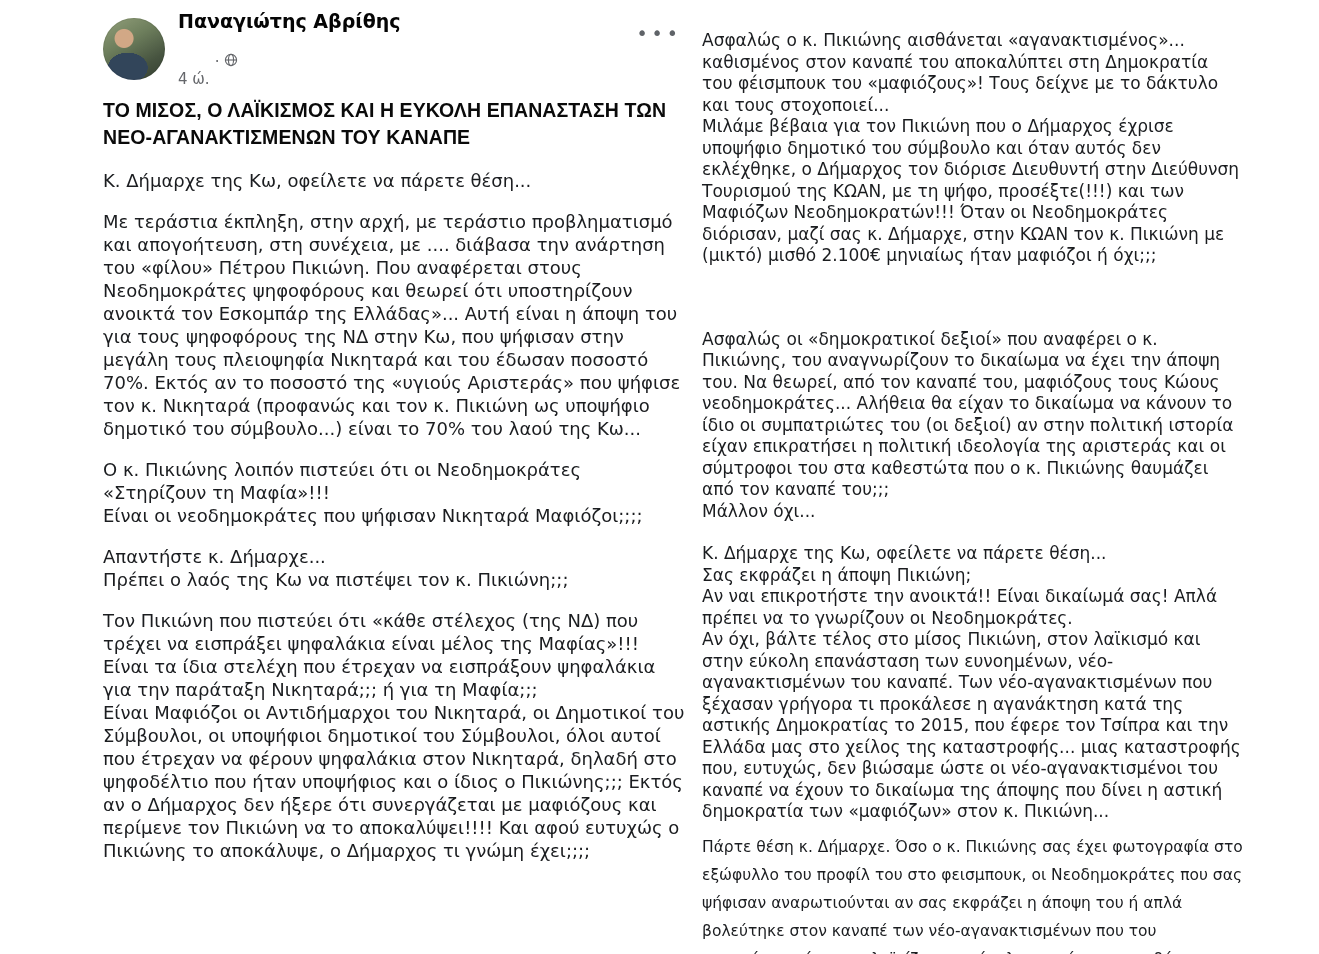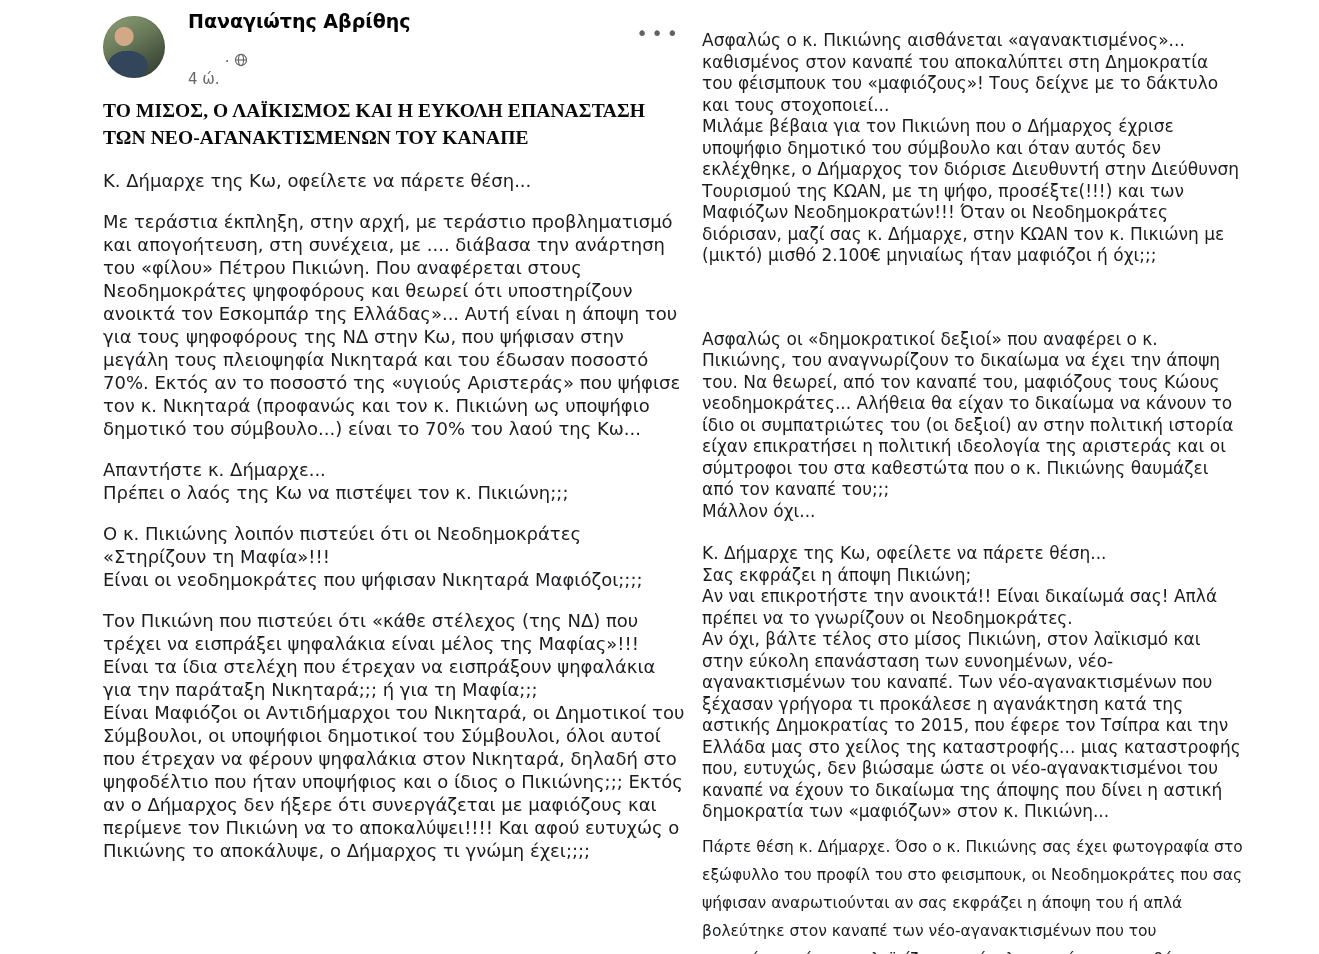--- a/index.html
+++ b/index.html
@@ -9,21 +9,21 @@
     background:#ffffff;
     overflow:hidden;
     font-family:"DejaVu Sans","Liberation Sans",sans-serif;
     color:#1c1e21;
   }
   .col{position:absolute;top:0;}
   .col-left{left:103px;top:16px;width:585px;}
   .col-right{left:702px;top:30px;width:542px;}
 
   
-  .post-header{position:relative;display:flex;gap:23px;height:66px;}
+  .post-header{position:relative;display:flex;align-items:center;gap:13px;height:66px;}
   .avatar{
     width:62px;height:62px;border-radius:50%;flex:0 0 62px;
     border:none;padding:0;cursor:pointer;
     background:
       radial-gradient(circle at 34% 33%, #d2a886 0 9px, rgba(0,0,0,0) 10px),
       radial-gradient(ellipse 20px 15px at 40% 80%, #32455a 0 99%, rgba(0,0,0,0) 100%),
       linear-gradient(150deg,#93a07b 0%,#6d7e5c 38%,#475440 72%,#333d30 100%);
     box-shadow:inset 0 0 0 1px rgba(0,0,0,.08);
   }
   .author-block{display:flex;flex-direction:column;justify-content:center;gap:3px;}
@@ -34,21 +34,21 @@
   .more{
     position:absolute;right:2px;top:6px;
     background:none;border:none;padding:2px 4px;cursor:pointer;
     color:#5f6368;font-size:19px;letter-spacing:4px;line-height:1;
     font-family:"DejaVu Sans","Liberation Sans",sans-serif;
   }
 
   
   .title{
     margin:15px 0 0 0;
-    font-family:Liberation Serif, serif;
+    font-family:Liberation Sans, sans-serif;
     font-size:19.5px;line-height:27px;font-weight:700;color:#0a0a0a;
     letter-spacing:.1px;
   }
   .para{
     white-space:pre-line;
     margin:18px 0 0 0;
     font-size:18px;line-height:23px;color:#1b1d20;
   }
   .col-right .para{font-size:17px;line-height:21.5px;margin:0;}
   .col-right .gap-large{margin-top:62px;}
@@ -84,24 +84,24 @@
 
       <button class="more" aria-label="more options">
         <span>•••</span>
       </button>
     </header>
 
     <h1 class="title">ΤΟ ΜΙΣΟΣ, Ο ΛΑΪΚΙΣΜΟΣ ΚΑΙ Η ΕΥΚΟΛΗ ΕΠΑΝΑΣΤΑΣΗ ΤΩΝ ΝΕΟ-ΑΓΑΝΑΚΤΙΣΜΕΝΩΝ ΤΟΥ ΚΑΝΑΠΕ</h1>
 
     <p class="para">Κ. Δήμαρχε της Κω, οφείλετε να πάρετε θέση...</p>
     <p class="para">Με τεράστια έκπληξη, στην αρχή, με τεράστιο προβληματισμό και απογοήτευση, στη συνέχεια, με .... διάβασα την ανάρτηση του «φίλου» Πέτρου Πικιώνη. Που αναφέρεται στους Νεοδημοκράτες ψηφοφόρους και θεωρεί ότι υποστηρίζουν ανοικτά τον Εσκομπάρ της Ελλάδας»... Αυτή είναι η άποψη του για τους ψηφοφόρους της ΝΔ στην Κω, που ψήφισαν στην μεγάλη τους πλειοψηφία Νικηταρά και του έδωσαν ποσοστό 70%. Εκτός αν το ποσοστό της «υγιούς Αριστεράς» που ψήφισε τον κ. Νικηταρά (προφανώς και τον κ. Πικιώνη ως υποψήφιο δημοτικό του σύμβουλο...) είναι το 70% του λαού της Κω...</p>
+    <p class="para">Ο κ. Πικιώνης λοιπόν πιστεύει ότι οι Νεοδημοκράτες «Στηρίζουν τη Μαφία»!!!
+Είναι οι νεοδημοκράτες που ψήφισαν Νικηταρά Μαφιόζοι;;;;</p>
     <p class="para">Απαντήστε κ. Δήμαρχε...
 Πρέπει ο λαός της Κω να πιστέψει τον κ. Πικιώνη;;;</p>
-    <p class="para">Ο κ. Πικιώνης λοιπόν πιστεύει ότι οι Νεοδημοκράτες «Στηρίζουν τη Μαφία»!!!
-Είναι οι νεοδημοκράτες που ψήφισαν Νικηταρά Μαφιόζοι;;;;</p>
     <p class="para">Τον Πικιώνη που πιστεύει ότι «κάθε στέλεχος (της ΝΔ) που τρέχει να εισπράξει ψηφαλάκια είναι μέλος της Μαφίας»!!!
 Είναι τα ίδια στελέχη που έτρεχαν να εισπράξουν ψηφαλάκια για την παράταξη Νικηταρά;;; ή για τη Μαφία;;;
 Είναι Μαφιόζοι οι Αντιδήμαρχοι του Νικηταρά, οι Δημοτικοί του Σύμβουλοι, οι υποψήφιοι δημοτικοί του Σύμβουλοι, όλοι αυτοί που έτρεχαν να φέρουν ψηφαλάκια στον Νικηταρά, δηλαδή στο ψηφοδέλτιο που ήταν υποψήφιος και ο ίδιος ο Πικιώνης;;; Εκτός αν ο Δήμαρχος δεν ήξερε ότι συνεργάζεται με μαφιόζους και περίμενε τον Πικιώνη να το αποκαλύψει!!!! Και αφού ευτυχώς ο Πικιώνης το αποκάλυψε, ο Δήμαρχος τι γνώμη έχει;;;;</p>
   </section>
 
   <section class="col col-right">
     <p class="para">Ασφαλώς ο κ. Πικιώνης αισθάνεται «αγανακτισμένος»... καθισμένος στον καναπέ του αποκαλύπτει στη Δημοκρατία του φέισμπουκ του «μαφιόζους»! Τους δείχνε με το δάκτυλο και τους στοχοποιεί...
 Μιλάμε βέβαια για τον Πικιώνη που ο Δήμαρχος έχρισε υποψήφιο δημοτικό του σύμβουλο και όταν αυτός δεν εκλέχθηκε, ο Δήμαρχος τον διόρισε Διευθυντή στην Διεύθυνση Τουρισμού της ΚΩΑΝ, με τη ψήφο, προσέξτε(!!!) και των Μαφιόζων Νεοδημοκρατών!!!  Όταν οι Νεοδημοκράτες διόρισαν, μαζί σας κ. Δήμαρχε, στην ΚΩΑΝ τον κ. Πικιώνη με (μικτό) μισθό 2.100€ μηνιαίως ήταν μαφιόζοι ή όχι;;;</p>
     <p class="para gap-large">Ασφαλώς οι «δημοκρατικοί δεξιοί» που αναφέρει ο κ. Πικιώνης, του αναγνωρίζουν το δικαίωμα να έχει την άποψη του. Να θεωρεί, από τον καναπέ του, μαφιόζους τους Κώους νεοδημοκράτες... Αλήθεια θα είχαν το δικαίωμα να κάνουν το ίδιο οι συμπατριώτες του (οι δεξιοί) αν στην πολιτική ιστορία είχαν επικρατήσει η πολιτική ιδεολογία της αριστεράς και οι σύμτροφοι του στα καθεστώτα που ο κ. Πικιώνης θαυμάζει από τον καναπέ του;;;
 Μάλλον όχι...</p>

